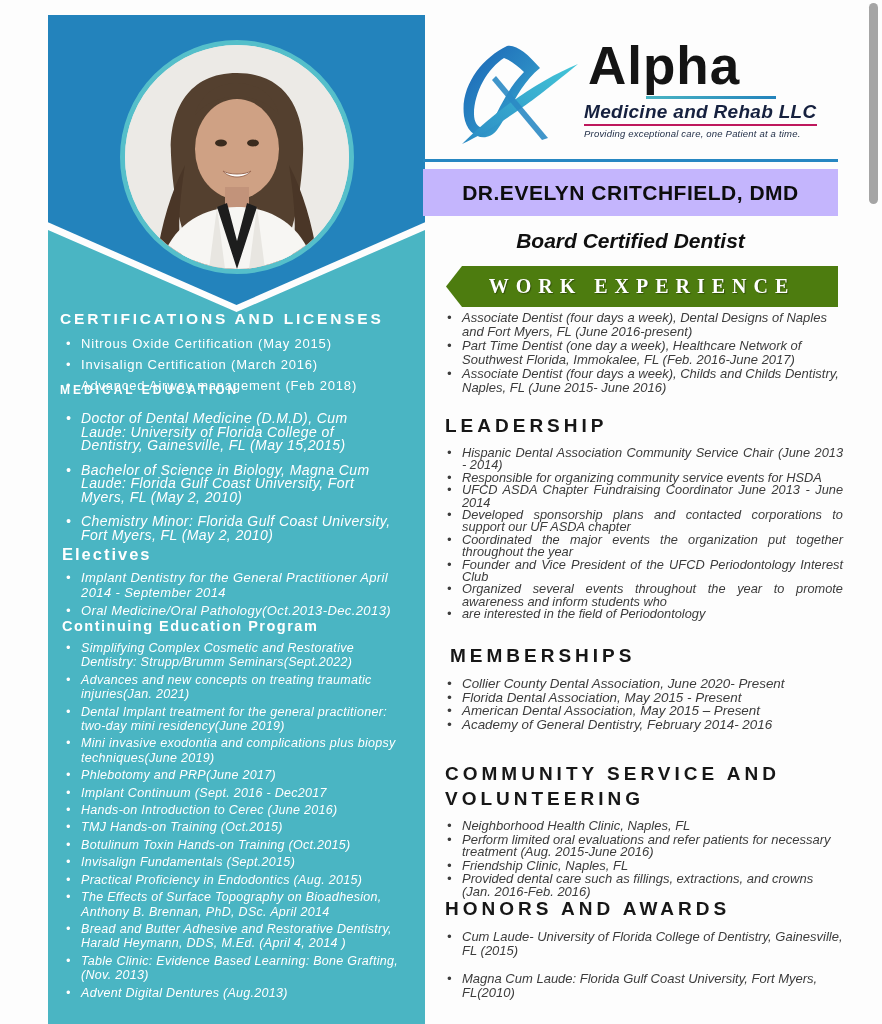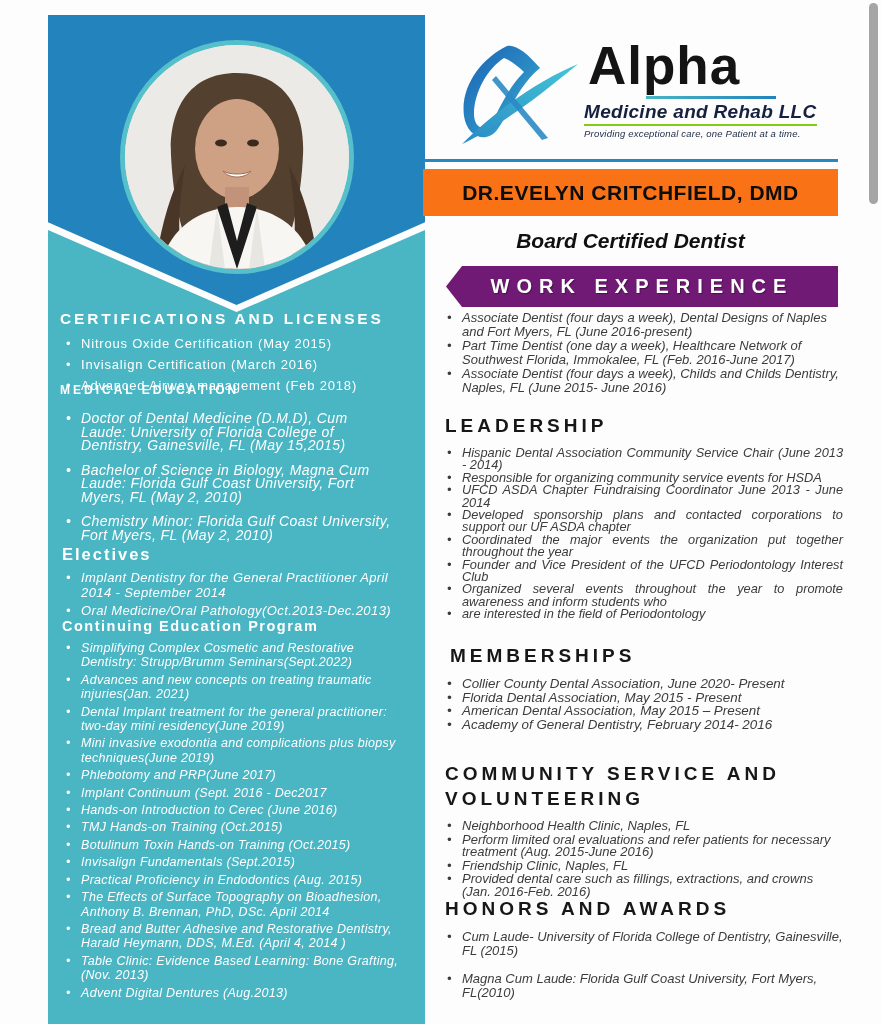--- a/index.html
+++ b/index.html
@@ -35,33 +35,33 @@
   .ce-list{left:64px;top:641px;width:348px;font-size:12.5px;line-height:14.4px;font-style:italic;letter-spacing:.3px;}
   .ce-list li{margin-bottom:3px;}
 
   
   .logo-block{position:absolute;left:452px;top:38px;width:390px;height:118px;}
   .logo-mark{position:absolute;left:0;top:4px;}
   .logo-text{position:absolute;left:132px;top:0;width:258px;}
   .brand{font-size:53px;line-height:56px;font-weight:800;color:#141414;letter-spacing:1px;margin-left:4px;}
   .logo-rule{height:3px;width:130px;margin:2px 0 2px 62px;background:linear-gradient(90deg,#4ab5c3,#2383bc);}
   .logo-sub{font-size:19px;font-weight:800;font-style:italic;color:#16213f;
-    border-bottom:2px solid #84cc16;display:inline-block;padding-bottom:1px;letter-spacing:.3px;}
+    border-bottom:2px solid #be185d;display:inline-block;padding-bottom:1px;letter-spacing:.3px;}
   .logo-tag{font-size:9.5px;font-style:italic;color:#1c2a44;margin-top:2px;letter-spacing:.2px;}
 
   .divider{position:absolute;left:423px;top:159px;width:415px;height:3px;background:#2787c2;}
-  .name-banner{position:absolute;left:423px;top:169px;width:415px;height:47px;background:#f97316;
+  .name-banner{position:absolute;left:423px;top:169px;width:415px;height:47px;background:#c4b5fd;
     display:flex;align-items:center;justify-content:center;font-weight:800;font-size:21px;
     color:#0d0d0d;letter-spacing:.5px;}
   .role{position:absolute;left:423px;top:229px;width:415px;text-align:center;
     font-size:21px;font-weight:800;font-style:italic;color:#101010;}
-  .we-banner{position:absolute;left:446px;top:266px;width:392px;height:41px;background:#701a75;
+  .we-banner{position:absolute;left:446px;top:266px;width:392px;height:41px;background:#4d7c0f;
     clip-path:polygon(16px 0,100% 0,100% 100%,16px 100%,0 50%);
     display:flex;align-items:center;justify-content:center;color:#fff;font-weight:800;
-    font-size:20px;letter-spacing:7px;text-shadow:1px 1px 1px rgba(0,0,0,.35);}
+    font-size:20px;letter-spacing:7px;text-shadow:1px 1px 1px rgba(0,0,0,.35);font-family:Liberation Serif, serif;}
 
   
   .sec{position:absolute;left:445px;width:400px;}
   .sec-h{font-size:19px;font-weight:800;color:#171717;letter-spacing:4px;margin:0 0 9px 0;line-height:25px;}
   .sec li{font-style:italic;color:#3c3c3c;}
   .we-list-sec{top:311px;}
   .we-list-sec li{font-size:13px;line-height:13.6px;margin-bottom:1px;}
   .lead-sec{top:413px;}
   .lead-sec li{font-size:12.8px;line-height:12.4px;text-align:justify;padding-right:2px;}
   .memb-sec{top:643px;}

